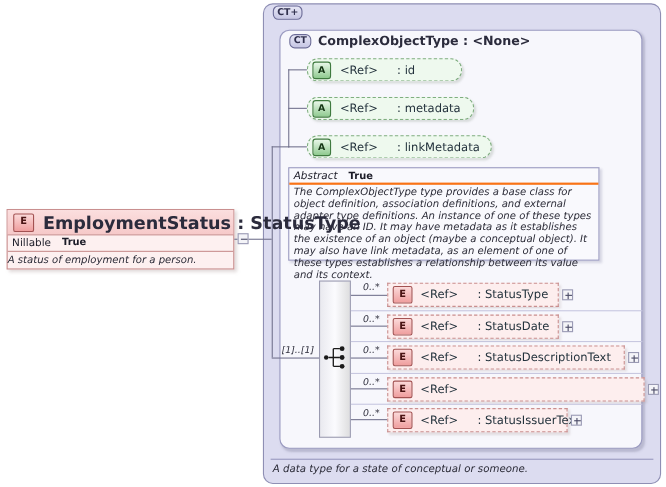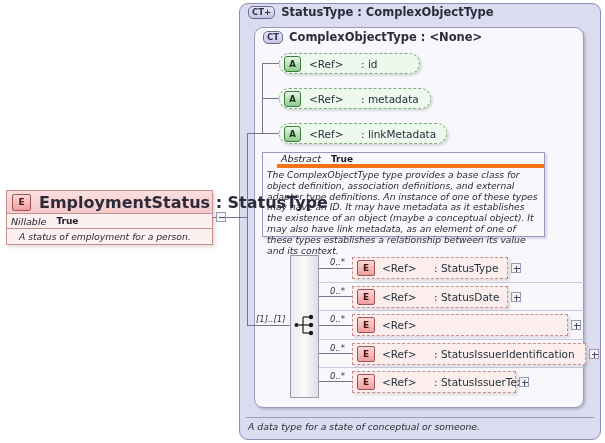--- a/index.html
+++ b/index.html
@@ -65,22 +65,22 @@
 
   
   .docbox{
     position:absolute;left:262px;top:152px;width:283px;height:85px;
     background:#f9f9fd;border:1px solid #9a9ac0;
     box-sizing:border-box;
     box-shadow:2px 2px 2px rgba(140,140,170,.30);
   }
   .docrow1{
     position:absolute;left:0;top:0;right:0;height:15px;
-    border-bottom:4px solid #f97316;display:flex;align-items:flex-end;
-    padding-left:4px;box-sizing:border-box;margin-left:14px;
+    border-bottom:2px solid #f97316;display:flex;align-items:flex-end;
+    padding-left:4px;box-sizing:border-box;
   }
   .lbl-abstract{font-size:9.5px;font-style:italic;color:#1c1c28;margin-right:10px;}
   .val-abstract{font-size:9px;font-weight:bold;color:#1c1c28;}
   .doctext{
     position:absolute;left:4px;top:17px;right:3px;
     font-size:9.2px;font-style:italic;color:#2a2a36;line-height:10.8px;
   }
 
   
   .caption-sep{
@@ -110,24 +110,24 @@
     background:linear-gradient(#fbd9d9,#ef9e9e);
     display:flex;align-items:center;justify-content:center;
     font-size:9px;font-weight:bold;color:#4a1414;
   }
   .etitle{font-size:16px;font-weight:bold;color:#2b2b3c;white-space:nowrap;}
   .ebox-nil{
     position:absolute;left:0;top:23px;right:0;height:15px;
     border-bottom:1px solid #c98f8f;display:flex;align-items:center;
     padding-left:4px;box-sizing:border-box;
   }
-  .lbl-nil{font-size:9.5px;font-style:italic;color:#1c1c28;margin-right:10px;}
+  .lbl-nil{font-size:9.5px;color:#1c1c28;margin-right:10px;}
   .val-nil{font-size:9px;font-weight:bold;color:#1c1c28;}
   .ebox-doc{
-    position:absolute;left:12px;top:40px;right:2px;
+    position:absolute;left:0;top:40px;right:2px;
     font-size:9.2px;font-style:italic;color:#2a2a36;
   }
 
   
   .exp{
     position:absolute;width:10px;height:10px;
     border:1px solid #9a9ab4;background:#f4f4f8;box-sizing:border-box;
   }
   .exp::before{
     content:"";position:absolute;left:2px;top:4px;width:6px;height:1px;background:#4a4a66;
@@ -168,21 +168,20 @@
 </style>
 </head>
 <body>
 
 <div class="canvas">
 
   <div class="abs ct-outer"></div>
 
   <div class="hdr hdr-outer">
     <span class="badge badge-ct">CT+</span>
-    <span>StatusType : ComplexObjectType</span>
   </div>
 
   <div class="abs ct-inner"></div>
 
   <div class="hdr hdr-inner">
     <span class="badge badge-ct2">CT</span>
     <span>ComplexObjectType : &lt;None&gt;</span>
   </div>
 
   <div class="ln lnv" style="left:262px;top:63px;height:71px;"></div>
@@ -273,28 +272,28 @@
     <span class="ebadge">E</span>
     <span class="eref">&lt;Ref&gt;</span>
     <span class="ename">: StatusDate</span>
   </div>
   <div class="exp plus" style="left:511px;top:292px;"></div>
 
   <div class="occ" style="left:330px;top:314px;">0..*</div>
   <div class="erow" style="left:352px;top:314px;width:216px;">
     <span class="ebadge">E</span>
     <span class="eref">&lt;Ref&gt;</span>
+    <span class="ename">: StatusDescriptionText</span>
   </div>
   <div class="exp plus" style="left:571px;top:320px;"></div>
 
   <div class="occ" style="left:330px;top:343px;">0..*</div>
   <div class="erow" style="left:352px;top:343px;width:234px;">
     <span class="ebadge">E</span>
     <span class="eref">&lt;Ref&gt;</span>
-    <span class="ename">: StatusIssuerIdentification</span>
   </div>
   <div class="exp plus" style="left:589px;top:349px;"></div>
 
   <div class="occ" style="left:330px;top:371px;">0..*</div>
   <div class="erow" style="left:352px;top:371px;width:164px;">
     <span class="ebadge">E</span>
     <span class="eref">&lt;Ref&gt;</span>
     <span class="ename">: StatusIssuerText</span>
   </div>
   <div class="exp plus" style="left:519px;top:377px;"></div>

